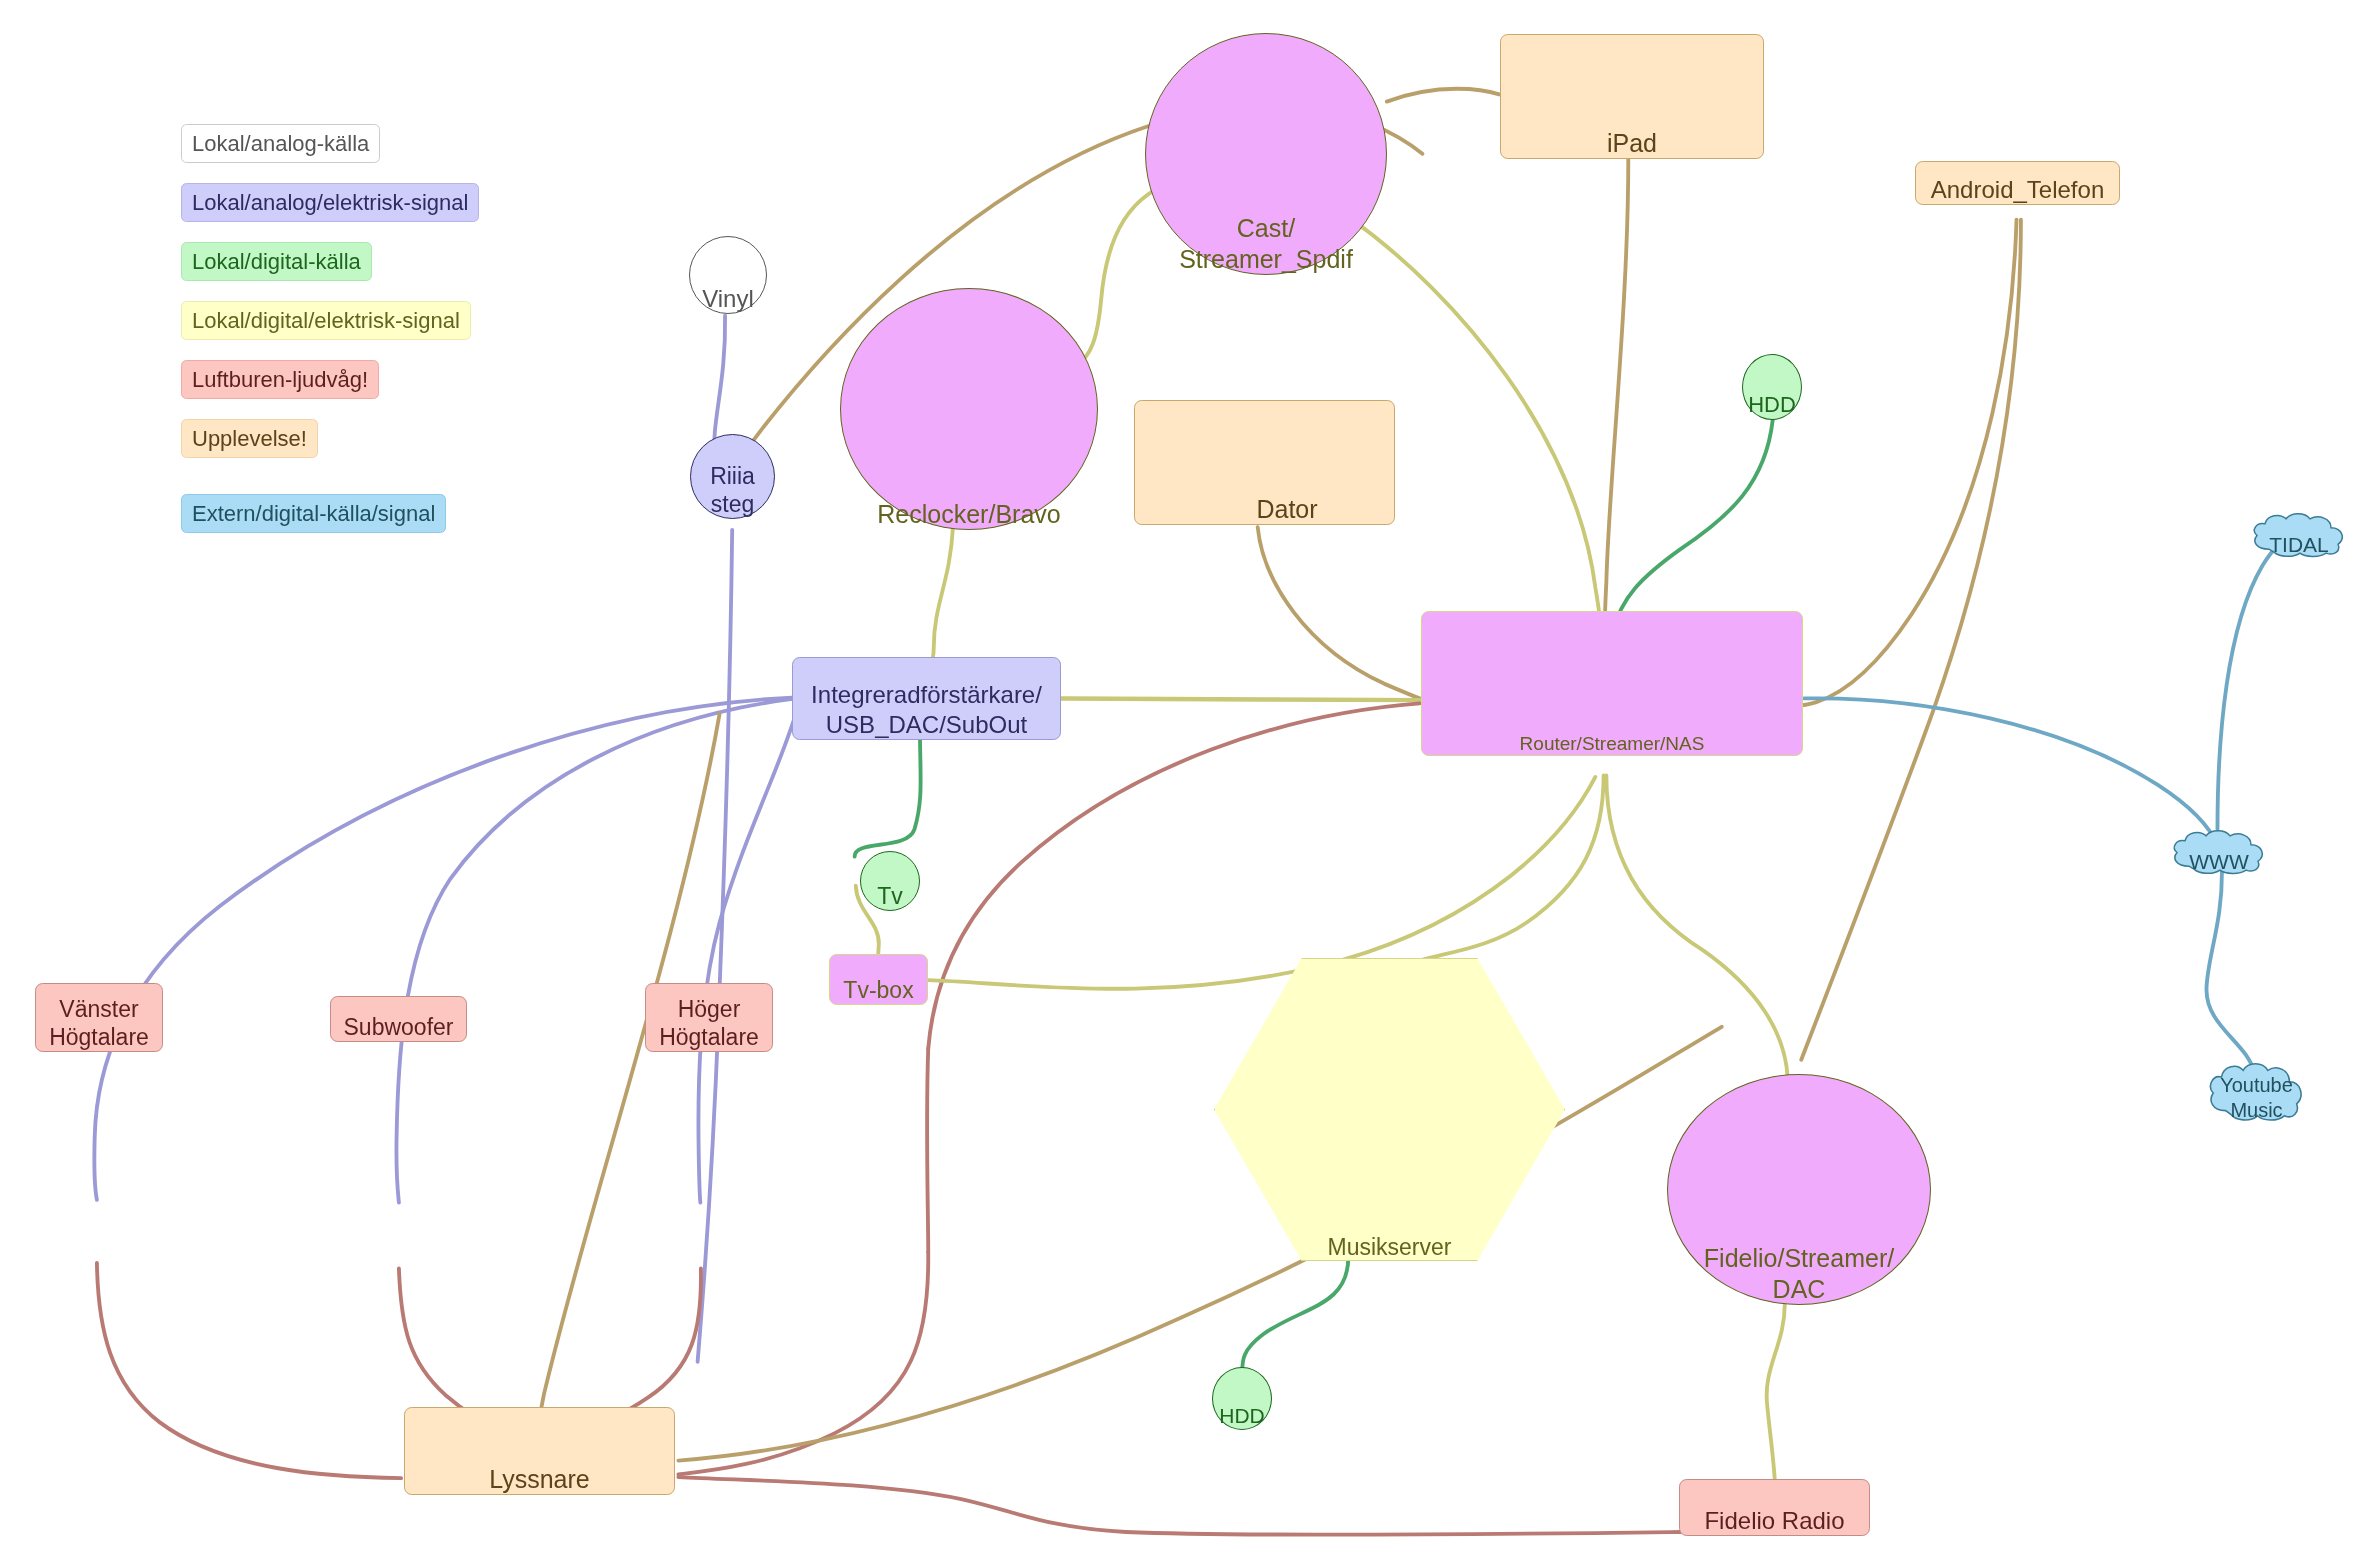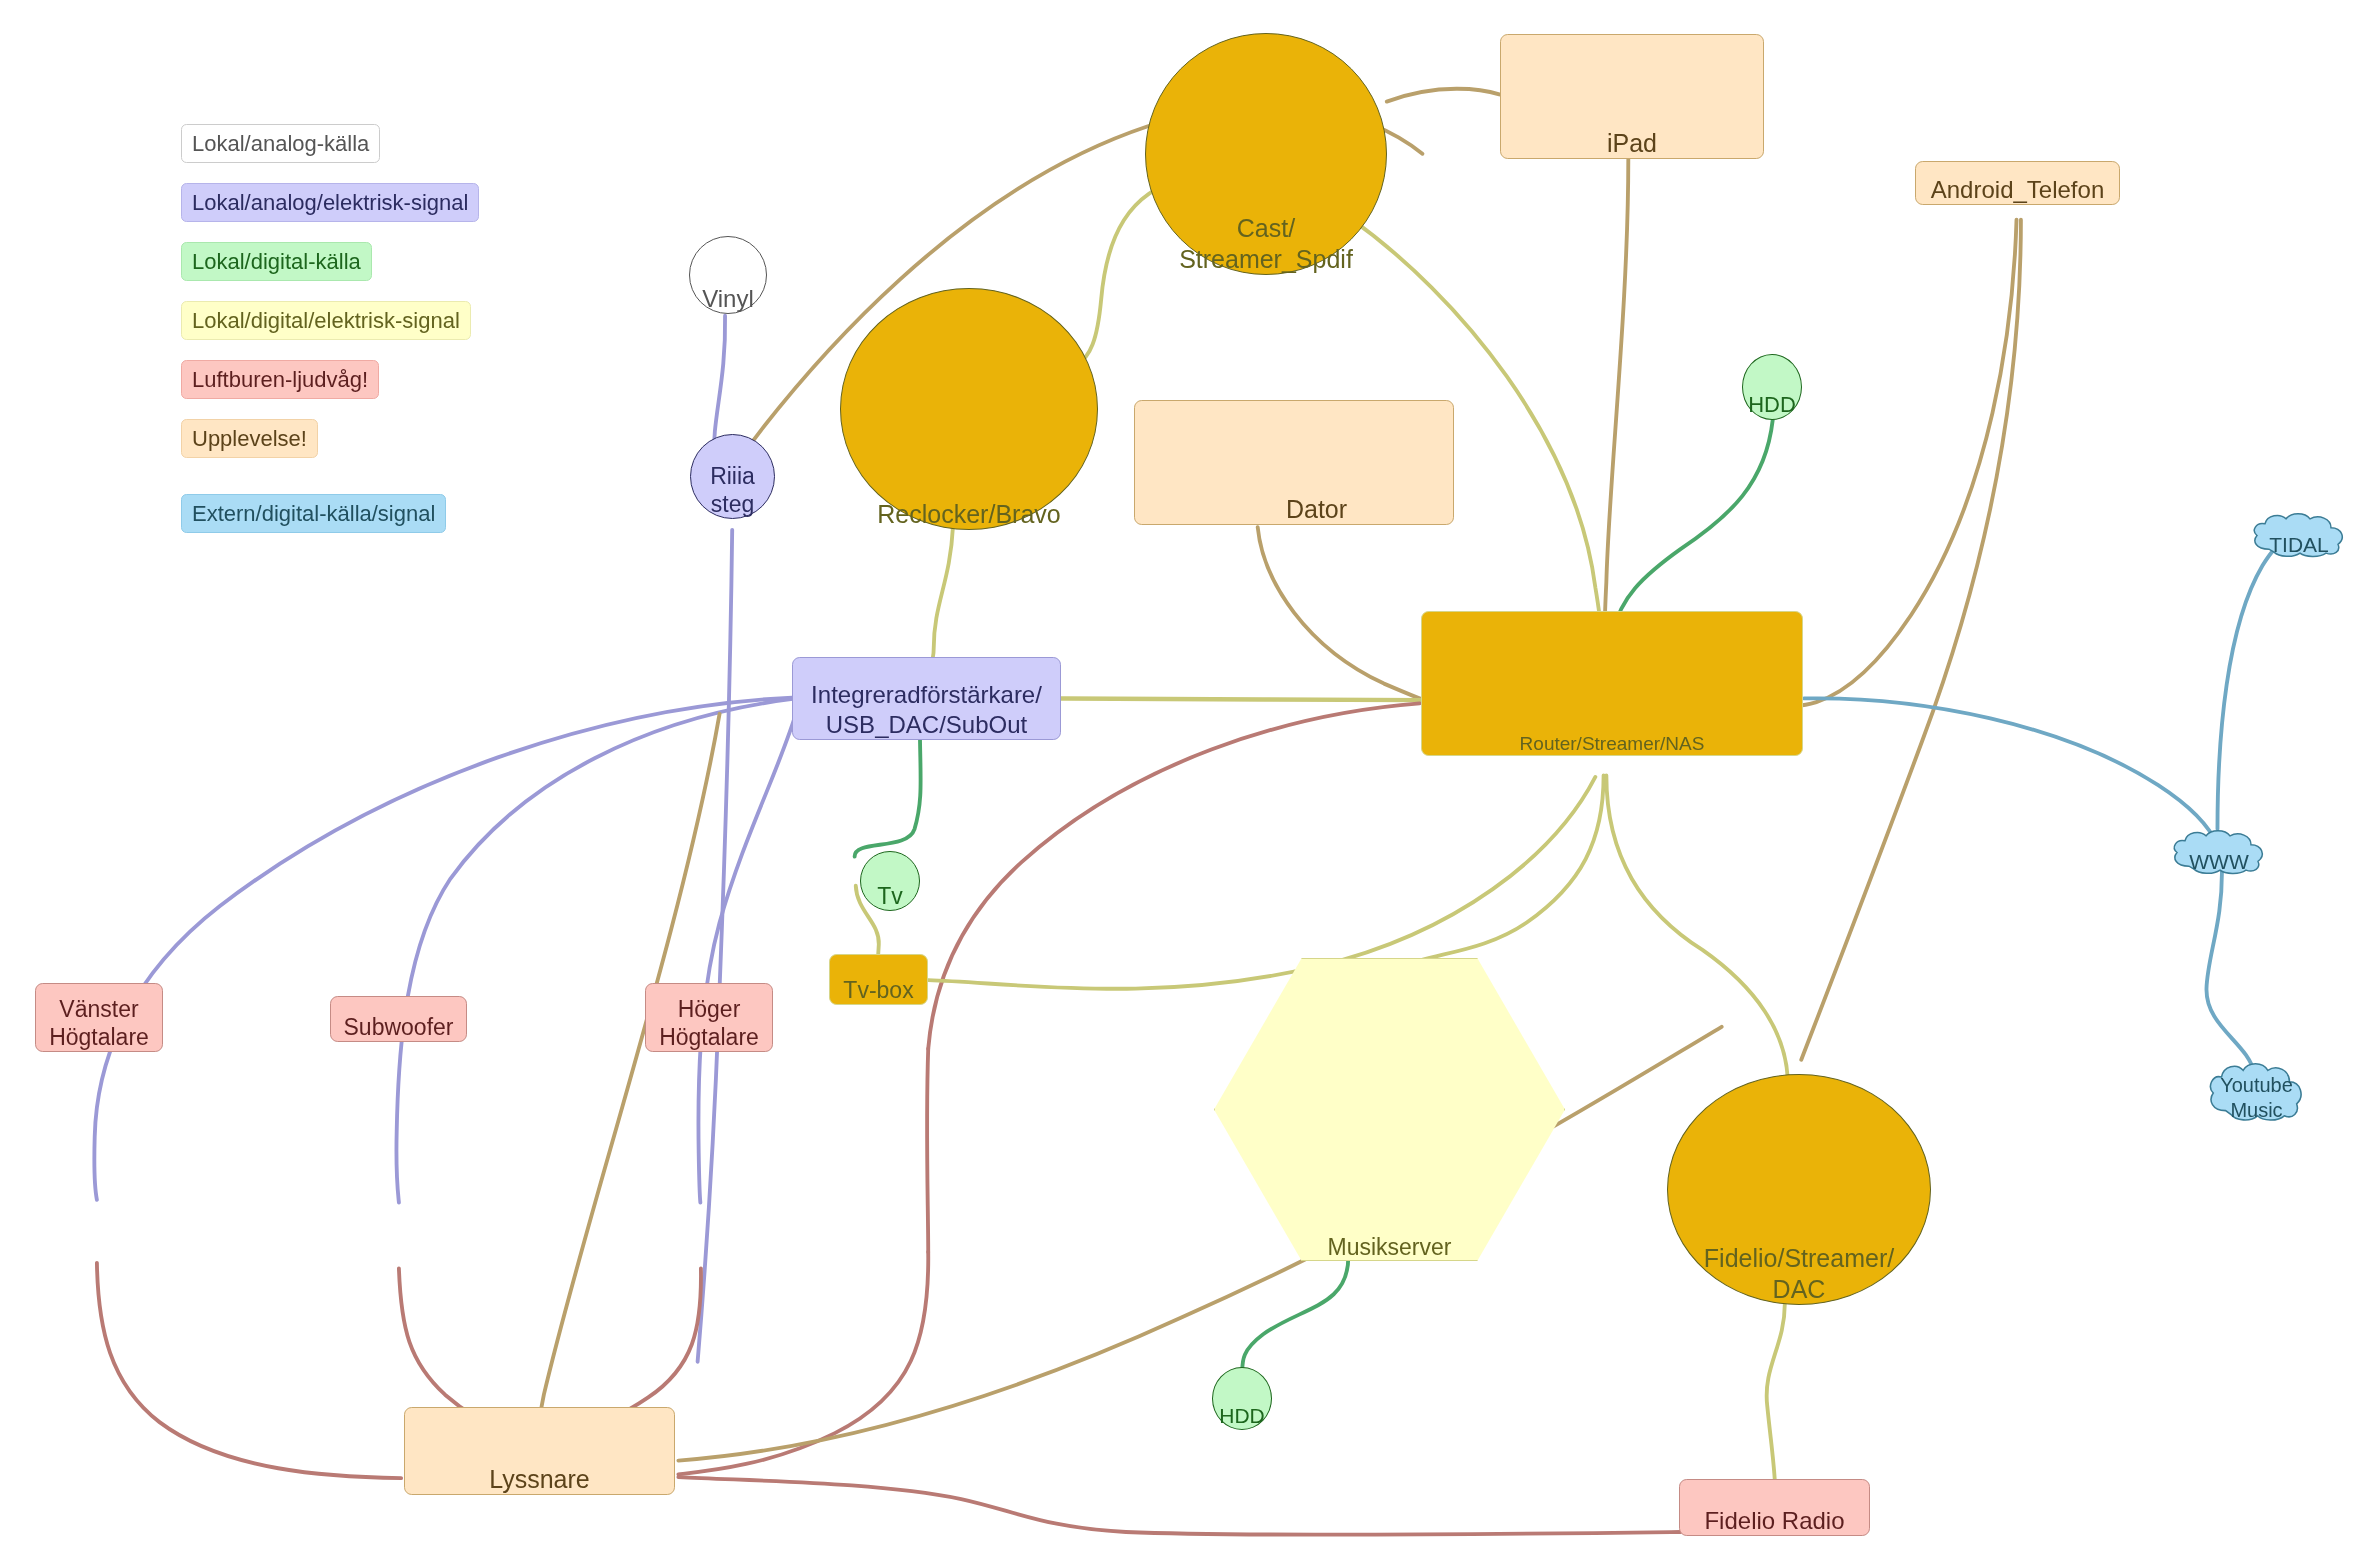--- a/index.html
+++ b/index.html
@@ -6,21 +6,21 @@
   body{font-family:"Liberation Sans","DejaVu Sans",sans-serif;}
   #stage{position:relative;width:2366px;height:1566px;background:#ffffff;overflow:hidden;}
   #edges{position:absolute;left:0;top:0;width:2366px;height:1566px;}
 
   .node{position:absolute;box-sizing:border-box;display:flex;align-items:flex-end;
         justify-content:center;text-align:center;line-height:1.22;z-index:5;}
   .node span{display:block;white-space:pre-line;}
 
   
   .rect{border-radius:7.7px;border:1.6px solid;}
-  .yellow{background:#eab308;border-color:#d6d68a;color:#63631f;}
+  .yellow{background:#f0abfc;border-color:#d6d68a;color:#63631f;}
   .orange{background:#ffe6c4;border-color:#c9a86d;color:#5c431a;}
   .pink  {background:#fdc7c1;border-color:#c58b85;color:#5c1f1f;}
   .lav   {background:#cfcdfa;border-color:#9b99d6;color:#2c2c60;}
   .green {background:#c2f8c6;border-color:#5fae6e;color:#1d661d;}
   .white {background:#ffffff;border-color:#cfcfcf;color:#555555;}
   .blue  {background:#aadcf5;border-color:#3b7c95;color:#21505f;}
 
   .ellipse{border-radius:50%;border:1.6px solid;}
   .circle{border-radius:50%;border:1.6px solid;}
 
@@ -154,21 +154,21 @@
   </div>
 
   <div class="node rect orange" style="left:1500px;top:34px;width:264px;height:125px;font-size:25px;">
     <span>iPad</span>
   </div>
 
   <div class="node rect orange" style="left:1915px;top:161px;width:205px;height:44px;font-size:24px;">
     <span>Android_Telefon</span>
   </div>
 
-  <div class="node rect orange" style="left:1134px;top:400px;width:320px;height:125px;font-size:25px;padding-left:45px;">
+  <div class="node rect orange" style="left:1134px;top:400px;width:261px;height:125px;font-size:25px;padding-left:45px;">
     <span>Dator</span>
   </div>
 
   <div class="node ellipse green" style="left:1742px;top:354px;width:60px;height:66px;font-size:22px;">
     <span>HDD</span>
   </div>
 
   <div class="node rect yellow" style="left:1421px;top:611px;width:382px;height:145px;font-size:19px;">
     <span>Router/Streamer/NAS</span>
   </div>

